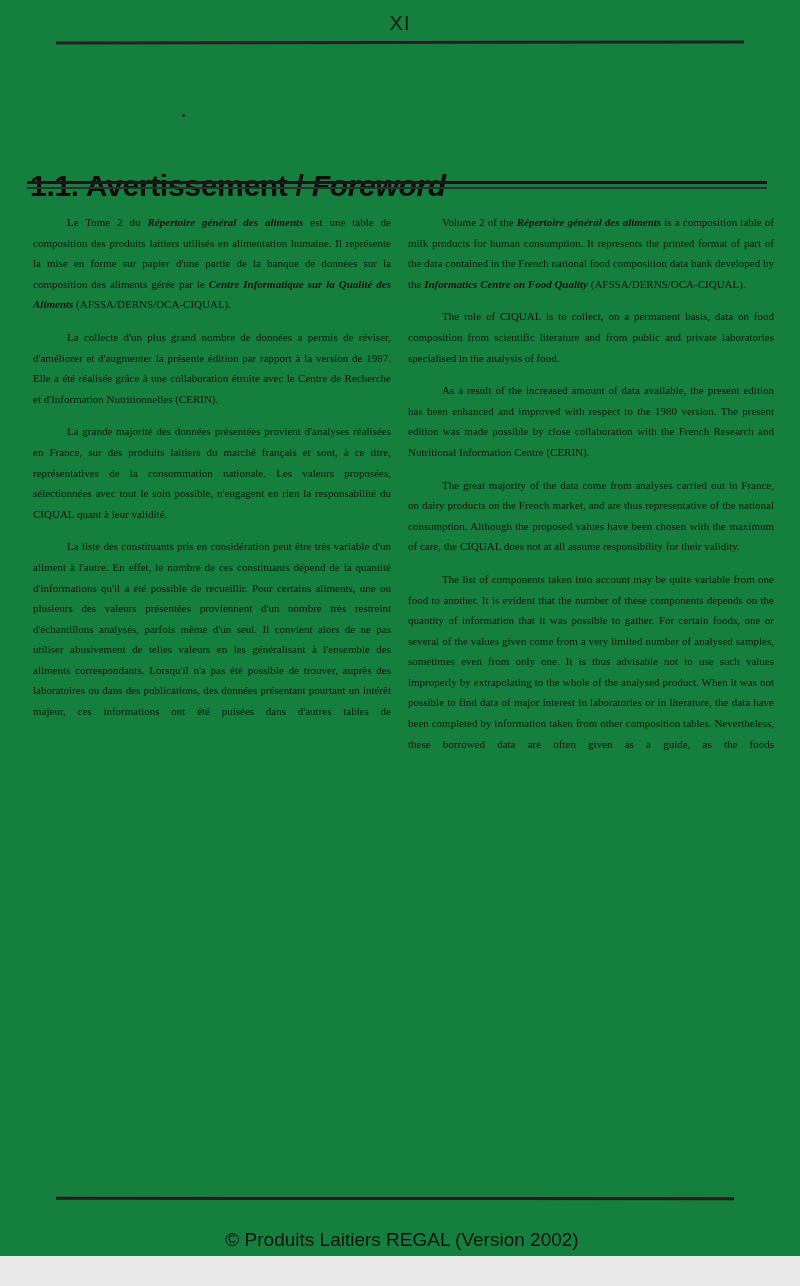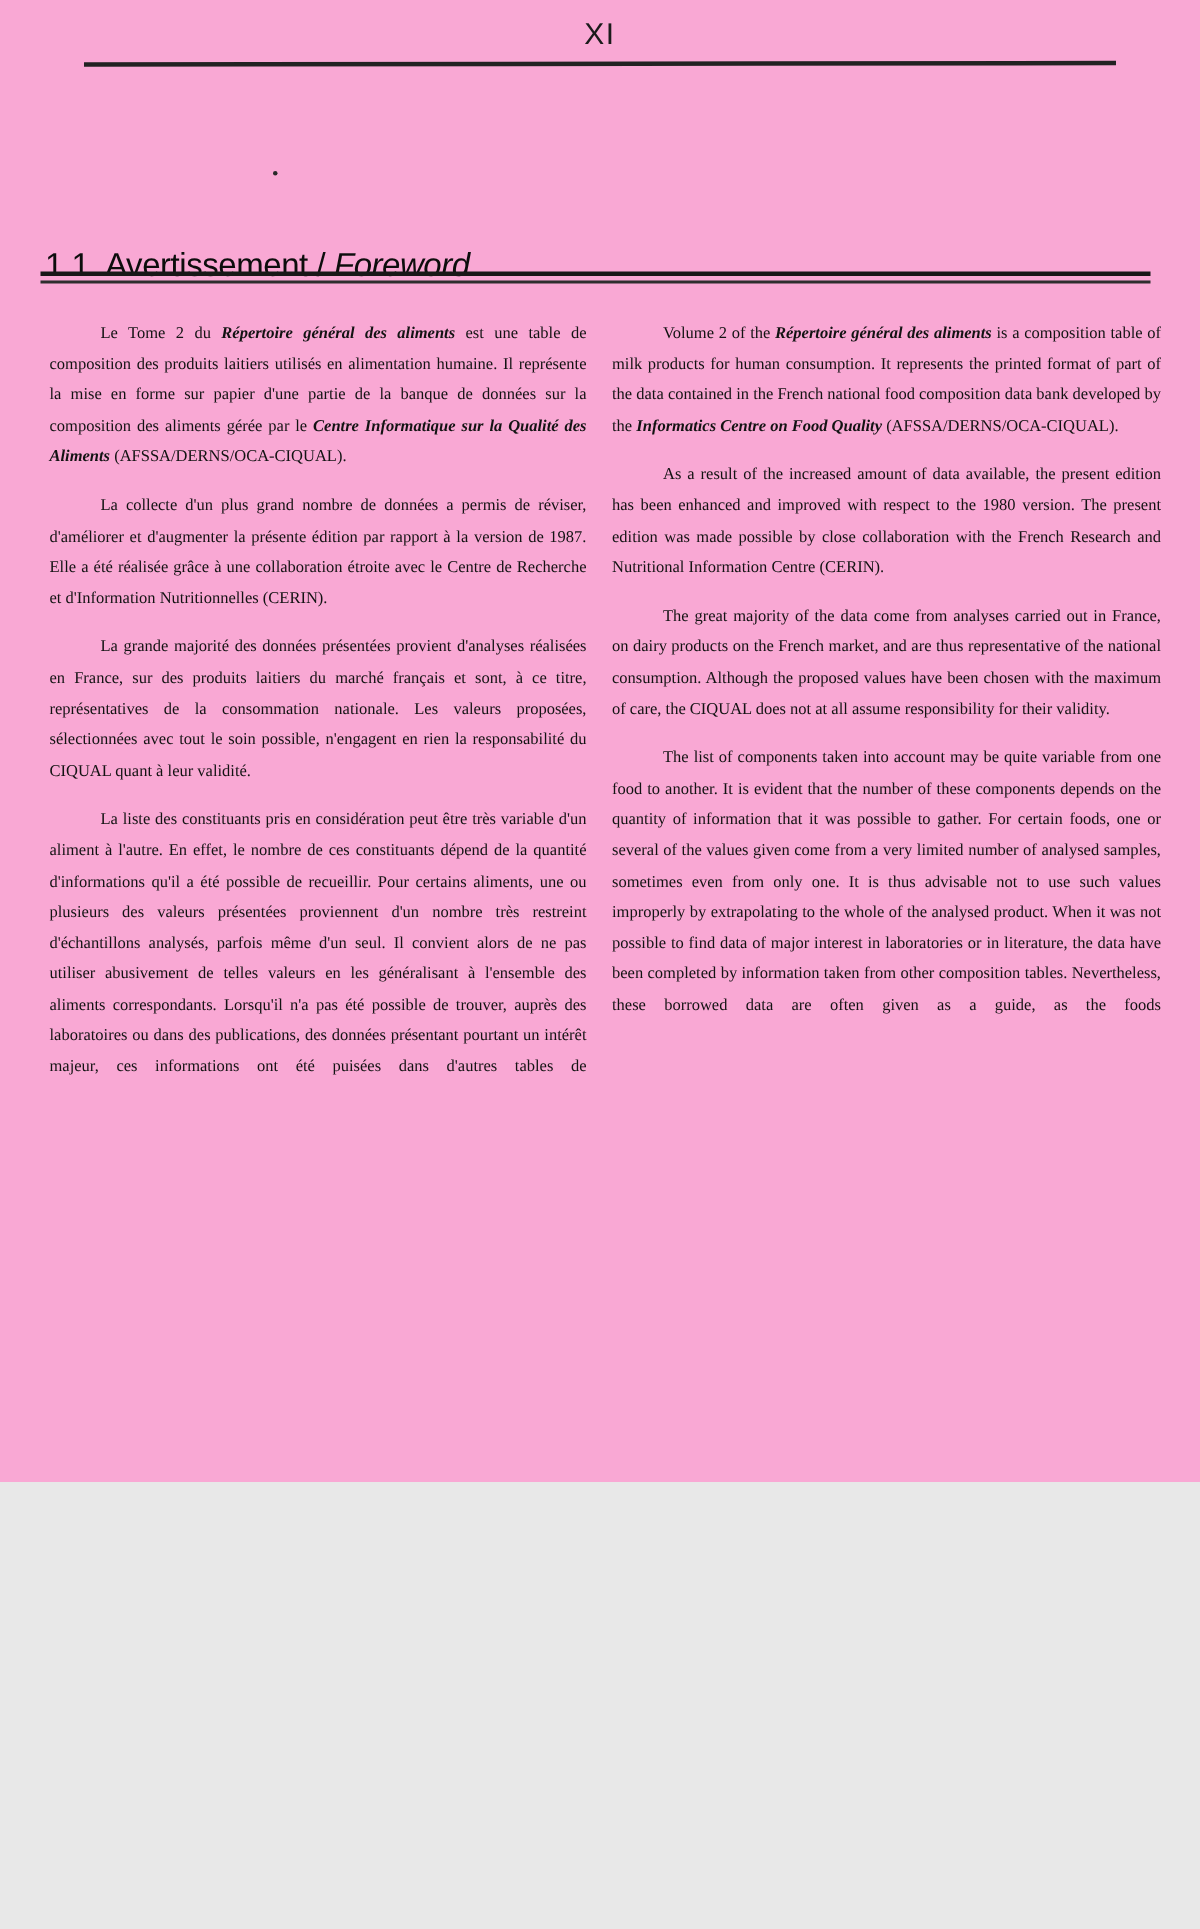--- a/index.html
+++ b/index.html
@@ -1,21 +1,21 @@
 <!DOCTYPE html>
 <html><head>
 <meta charset="utf-8">
 <style>
   html, body { margin: 0; padding: 0; background: #e8e8e8; }
   .page {
     position: relative;
     width: 800px;
-    height: 988px;
+    height: 1256px;
     margin: 0 auto;
-    background: #f9a8d4;
+    background: #15803d;
     color: #151515;
     font-family: "Liberation Serif", serif;
     overflow: hidden;
   }
   .pagenum {
     position: absolute;
     top: 12px; left: 0; right: 0;
     text-align: center;
     font-family: "Liberation Sans", sans-serif;
     font-size: 20px;
@@ -25,22 +25,22 @@
   .rule-top {
     position: absolute;
     top: 41px; left: 56px; width: 688px; height: 2.5px;
     background: #222;
     transform: rotate(-0.08deg);
   }
   .title {
     position: absolute;
     top: 149px; left: 30px;
     font-family: "Liberation Sans", sans-serif;
-    font-weight: normal;
-    font-size: 22px;
+    font-weight: bold;
+    font-size: 30px;
     letter-spacing: -0.3px;
     color: #0d0d0d;
     white-space: nowrap;
   }
   .title .it { font-style: italic; }
   .rule-title {
     position: absolute;
     top: 181px; left: 27px; width: 740px;
     height: 3px;
     border-top: 3px solid #181818;
@@ -102,20 +102,21 @@
 
   <div class="cols">
     <div class="col col-fr">
         <p><span>Le Tome 2 du </span><span class="em">Répertoire général des aliments</span><span> est une table de composition des produits laitiers utilisés en alimentation humaine. Il représente la mise en forme sur papier d'une partie de la banque de données sur la composition des aliments gérée par le </span><span class="em">Centre Informatique sur la Qualité des Aliments</span><span> (AFSSA/DERNS/OCA-CIQUAL).</span></p>
         <p><span>La collecte d'un plus grand nombre de données a permis de réviser, d'améliorer et d'augmenter la présente édition par rapport à la version de 1987. Elle a été réalisée grâce à une collaboration étroite avec le Centre de Recherche et d'Information Nutritionnelles (CERIN).</span></p>
         <p><span>La grande majorité des données présentées provient d'analyses réalisées en France, sur des produits laitiers du marché français et sont, à ce titre, représentatives de la consommation nationale. Les valeurs proposées, sélectionnées avec tout le soin possible, n'engagent en rien la responsabilité du CIQUAL quant à leur validité.</span></p>
         <p class="justify-last"><span>La liste des constituants pris en considération peut être très variable d'un aliment à l'autre. En effet, le nombre de ces constituants dépend de la quantité d'informations qu'il a été possible de recueillir. Pour certains aliments, une ou plusieurs des valeurs présentées proviennent d'un nombre très restreint d'échantillons analysés, parfois même d'un seul. Il convient alors de ne pas utiliser abusivement de telles valeurs en les généralisant à l'ensemble des aliments correspondants. Lorsqu'il n'a pas été possible de trouver, auprès des laboratoires ou dans des publications, des données présentant pourtant un intérêt majeur, ces informations ont été puisées dans d'autres tables de</span></p>
       </div>
     <div class="col col-en">
         <p><span>Volume 2 of the </span><span class="em">Répertoire général des aliments</span><span> is a composition table of milk products for human consumption. It represents the printed format of part of the data contained in the French national food composition data bank developed by the </span><span class="em">Informatics Centre on Food Quality</span><span> (AFSSA/DERNS/OCA-CIQUAL).</span></p>
+        <p><span>The role of CIQUAL is to collect, on a permanent basis, data on food composition from scientific literature and from public and private laboratories specialised in the analysis of food.</span></p>
         <p><span>As a result of the increased amount of data available, the present edition has been enhanced and improved with respect to the 1980 version. The present edition was made possible by close collaboration with the French Research and Nutritional Information Centre (CERIN).</span></p>
         <p><span>The great majority of the data come from analyses carried out in France, on dairy products on the French market, and are thus representative of the national consumption. Although the proposed values have been chosen with the maximum of care, the CIQUAL does not at all assume responsibility for their validity.</span></p>
         <p class="justify-last"><span>The list of components taken into account may be quite variable from one food to another. It is evident that the number of these components depends on the quantity of information that it was possible to gather. For certain foods, one or several of the values given come from a very limited number of analysed samples, sometimes even from only one. It is thus advisable not to use such values improperly by extrapolating to the whole of the analysed product. When it was not possible to find data of major interest in laboratories or in literature, the data have been completed by information taken from other composition tables. Nevertheless, these borrowed data are often given as a guide, as the foods</span></p>
       </div>
   </div>
 
   <div class="rule-bottom"></div>
   <div class="footer">© Produits Laitiers REGAL (Version 2002)</div>
 
 </div>

